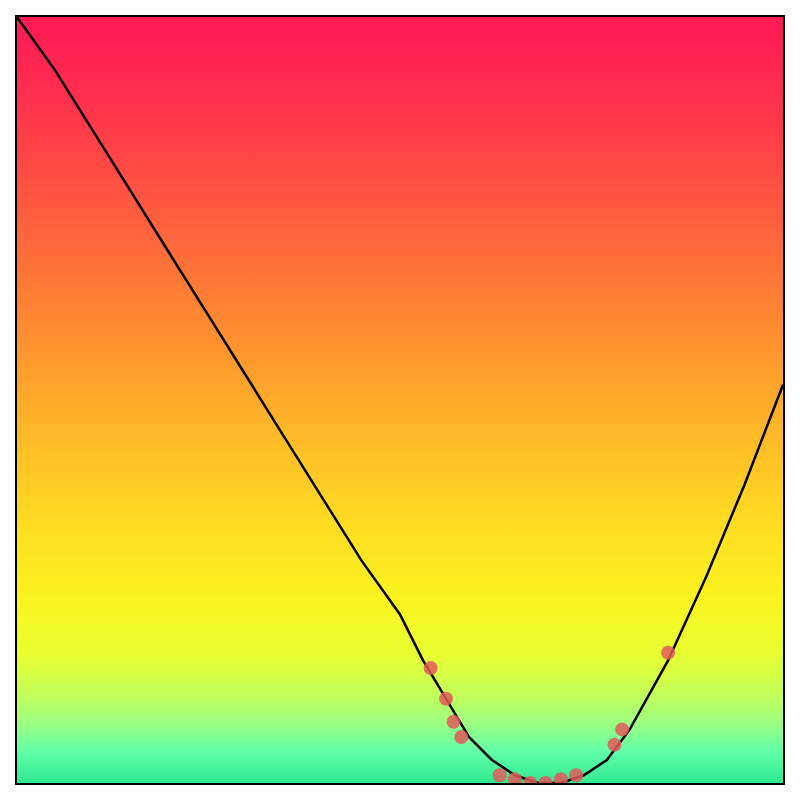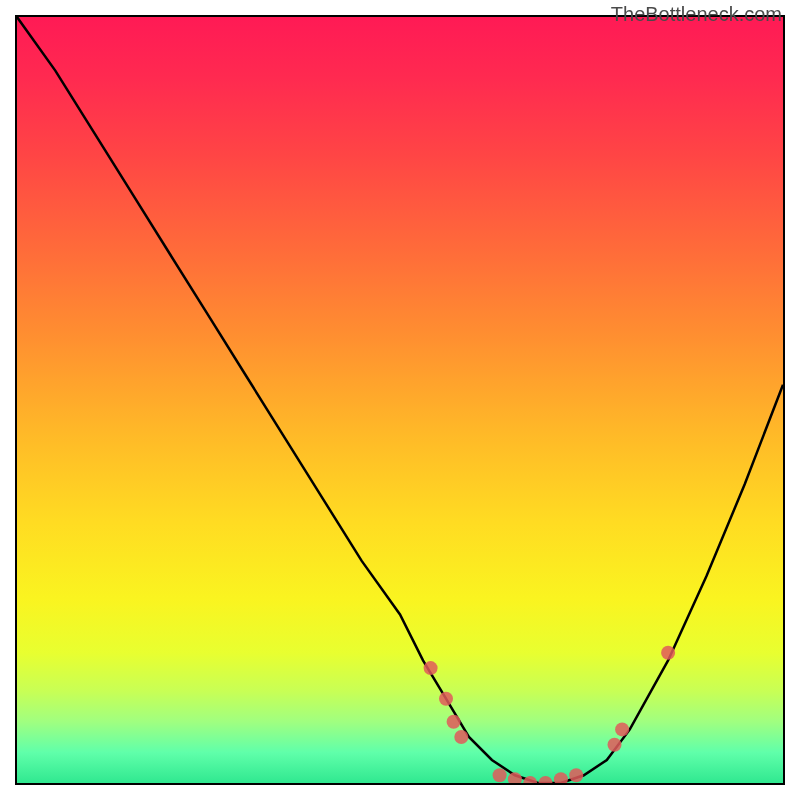--- a/index.html
+++ b/index.html
@@ -61,21 +61,20 @@
     left: 0;
     top: 0;
     width: 100%;
     height: 100%;
   }
 </style>
 </head>
 <body>
 
 <div class="container">
-  <div class="watermark">TheBottleneck.com</div>
   <div class="plot-area">
     <div class="gradient-bg"></div>
     <svg class="curve" viewBox="0 0 766 766" preserveAspectRatio="none">
       <g>
         <path id="main-curve" fill="none" stroke="#000" stroke-width="2.5" d="M0.0 0.0 L38.3 53.6 L76.6 114.9 L114.9 176.2 L153.2 237.5 L191.5 298.7 L229.8 360.0 L268.1 421.3 L306.4 482.6 L344.7 543.9 L383.0 597.5 L406.0 643.4 L429.0 681.7 L451.9 720.0 L474.9 743.0 L497.9 758.3 L520.9 766.0 L543.9 766.0 L566.8 758.3 L589.8 743.0 L612.8 712.4 L651.1 643.4 L689.4 559.2 L727.7 467.3 L766.0 367.7"></path>
       </g>
       <g id="markers-group">
           <circle cx="413.6" cy="651.1" r="7" fill="#e05a5a" fill-opacity="0.85"></circle>
           <circle cx="429.0" cy="681.7" r="7" fill="#e05a5a" fill-opacity="0.85"></circle>
           <circle cx="436.6" cy="704.7" r="7" fill="#e05a5a" fill-opacity="0.85"></circle>

